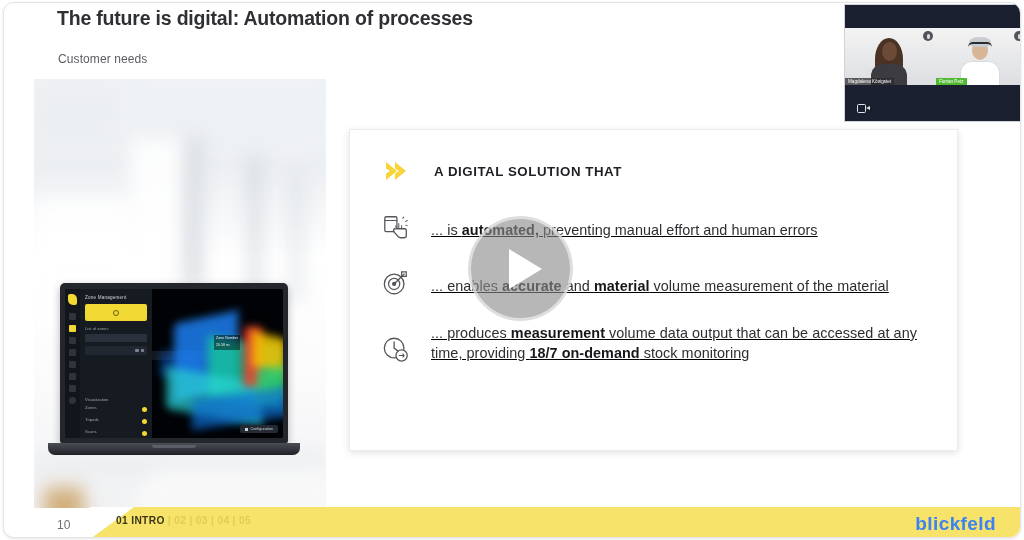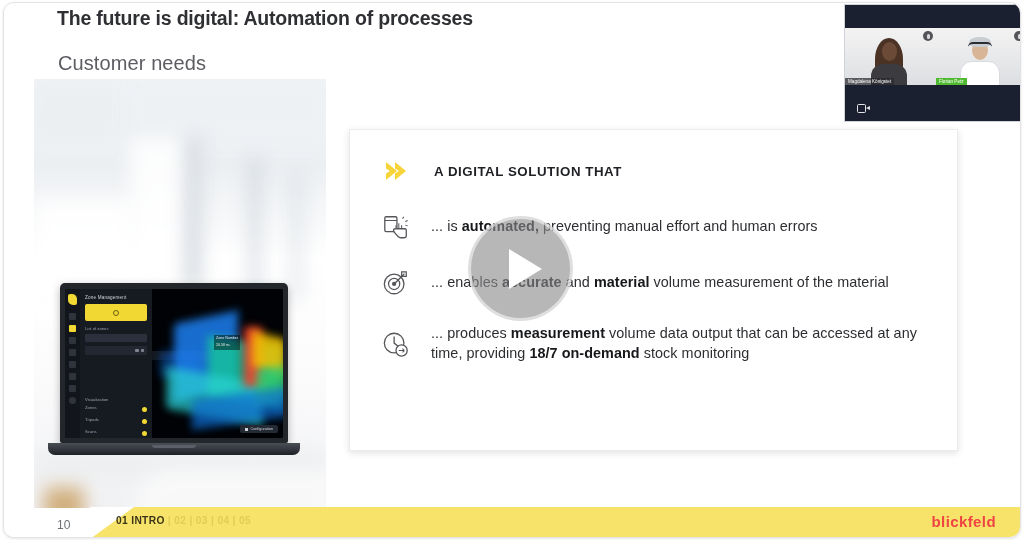--- a/index.html
+++ b/index.html
@@ -45,21 +45,21 @@
     font-size: 19.5px;
     font-weight: bold;
     color: #2f3033;
     letter-spacing: -0.2px;
     white-space: nowrap;
   }
 
   .slide-subtitle {
     position: absolute;
     left: 54px; top: 49px;
-    font-size: 20px;
+    font-size: 12px;
     font-weight: normal;
     color: #5b5d63;
     letter-spacing: 0.1px;
     white-space: nowrap;
   }
 
   
   .photo-col {
     position: absolute;
     left: 30px; top: 76px;
@@ -218,23 +218,24 @@
     white-space: nowrap;
   }
 
   .bullets {
     position: absolute;
     left: 32px; top: 82px;
     width: 560px;
   }
   .bullet {
     display: flex;
-    align-items: center;
+    align-items: flex-end;
     gap: 21px;
     margin-bottom: 27px;
+    text-decoration: underline;
   }
   .bullet-icon {
     width: 28px; height: 28px;
     flex: none;
     margin-top: 1px;
   }
   .bullet-text {
     font-size: 14.4px;
     line-height: 1.36;
     color: #2d2e32;
@@ -287,24 +288,24 @@
     font-size: 10.2px;
     font-weight: bold;
     letter-spacing: 0.35px;
     color: #3a3417;
     white-space: nowrap;
   }
   .footer-nav .dim { color: #e0cd57; }
   .footer-logo {
     position: absolute;
     right: 26px; top: 510px;
-    font-size: 15px;
+    font-size: 19px;
     font-weight: bold;
     letter-spacing: 0.4px;
-    color: #ef4444;
+    color: #3b82f6;
   }
 
   
   .vc-panel {
     position: absolute;
     left: 840px; top: 1px;
     width: 182px; height: 118px;
     background: #1b2030;
     border: 1px solid #cfd2d8;
     overflow: hidden;

